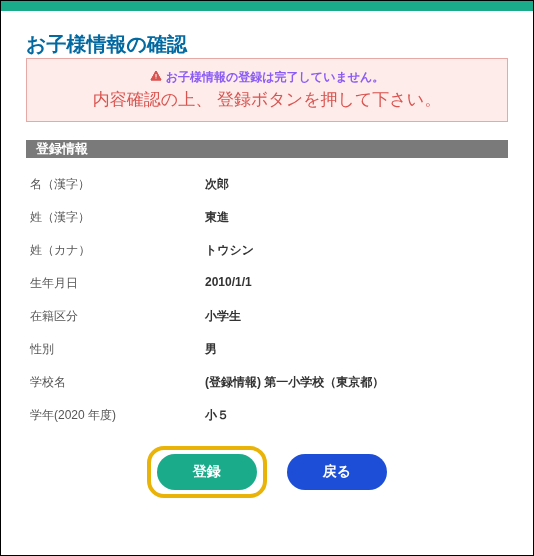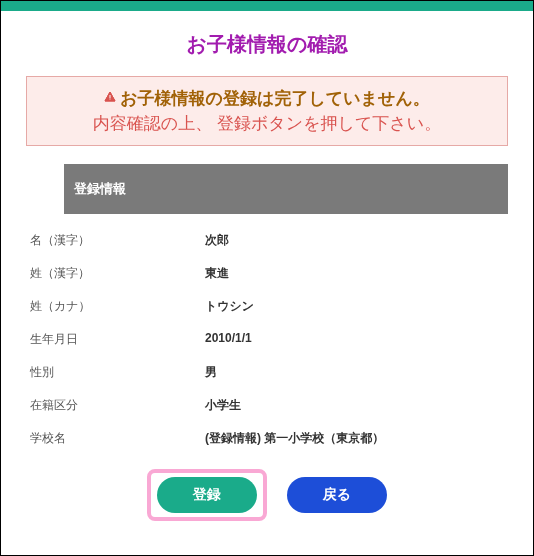--- a/index.html
+++ b/index.html
@@ -14,36 +14,34 @@
   }
   .top-bar {
     height: 10px;
     background: #1aab8a;
     width: 100%;
   }
   .container {
     padding: 20px 25px 10px 25px;
   }
   h1.page-title {
-    color: #a21caf;
+    color: #0369a1;
     font-size: 20px;
     font-weight: bold;
-    margin-bottom: 18px;
-    text-align: center;
   }
   .alert-box {
     background: #fdecea;
     border: 1px solid #e6a9a6;
     padding: 10px;
     text-align: center;
     margin-bottom: 18px;
   }
   .alert-line1 {
-    color: #a16207;
-    font-size: 17px;
+    color: #8b5cf6;
+    font-size: 12px;
     font-weight: bold;
     display: flex;
     align-items: center;
     justify-content: center;
     gap: 4px;
   }
   .alert-line2 {
     color: #d9534f;
     font-size: 17px;
     margin-top: 2px;
@@ -51,23 +49,22 @@
   .warning-icon {
     display: inline-block;
     color: #d9534f;
     font-size: 12px;
   }
   .section-header {
     background: #7a7a7a;
     color: #fff;
     font-size: 13px;
     font-weight: bold;
-    padding: 16px 10px;
+    padding: 0 10px;
     margin-bottom: 10px;
-    margin-left: 38px;
   }
   .info-table {
     width: 100%;
     padding: 0 4px;
   }
   .info-row {
     display: flex;
     padding: 8px 0;
     font-size: 12px;
     color: #555;
@@ -97,22 +94,22 @@
     color: #fff;
     cursor: pointer;
   }
   .btn-primary {
     background: #1aab8a;
   }
   .btn-secondary {
     background: #1d4ed8;
   }
   .highlight-box {
-    border: 4px solid #f9a8d4;
-    border-radius: 8px;
+    border: 4px solid #eab308;
+    border-radius: 17px;
     padding: 4px 6px;
     display: inline-flex;
   }
 </style>
 </head>
 <body>
 
 <div class="top-bar"></div>
 
 <div class="container">
@@ -153,34 +150,38 @@
       <div class="info-value">トウシン</div>
     </div>
 
 
     <div class="info-row">
       <div class="info-label">生年月日</div>
       <div class="info-value">2010/1/1</div>
     </div>
 
     <div class="info-row">
-      <div class="info-label">性別</div>
-      <div class="info-value">男</div>
+      <div class="info-label">在籍区分</div>
+      <div class="info-value">小学生</div>
     </div>
 
     <div class="info-row">
-      <div class="info-label">在籍区分</div>
-      <div class="info-value">小学生</div>
+      <div class="info-label">性別</div>
+      <div class="info-value">男</div>
     </div>
 
     <div class="info-row">
       <div class="info-label">学校名</div>
       <div class="info-value">(登録情報) 第一小学校（東京都）</div>
     </div>
 
+    <div class="info-row">
+      <div class="info-label">学年(2020 年度)</div>
+      <div class="info-value">小５</div>
+    </div>
 
   </div>
 
   <div class="button-row">
     <span class="highlight-box">
       <button class="btn btn-primary">登録</button>
     </span>
     <button class="btn btn-secondary">戻る</button>
   </div>
 

